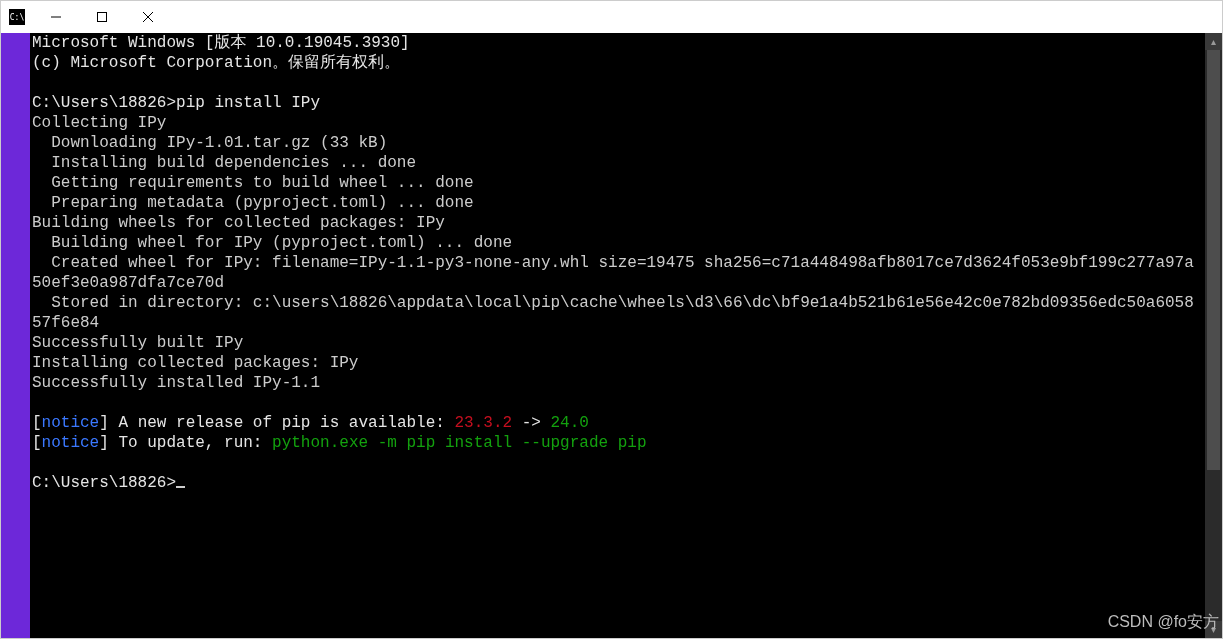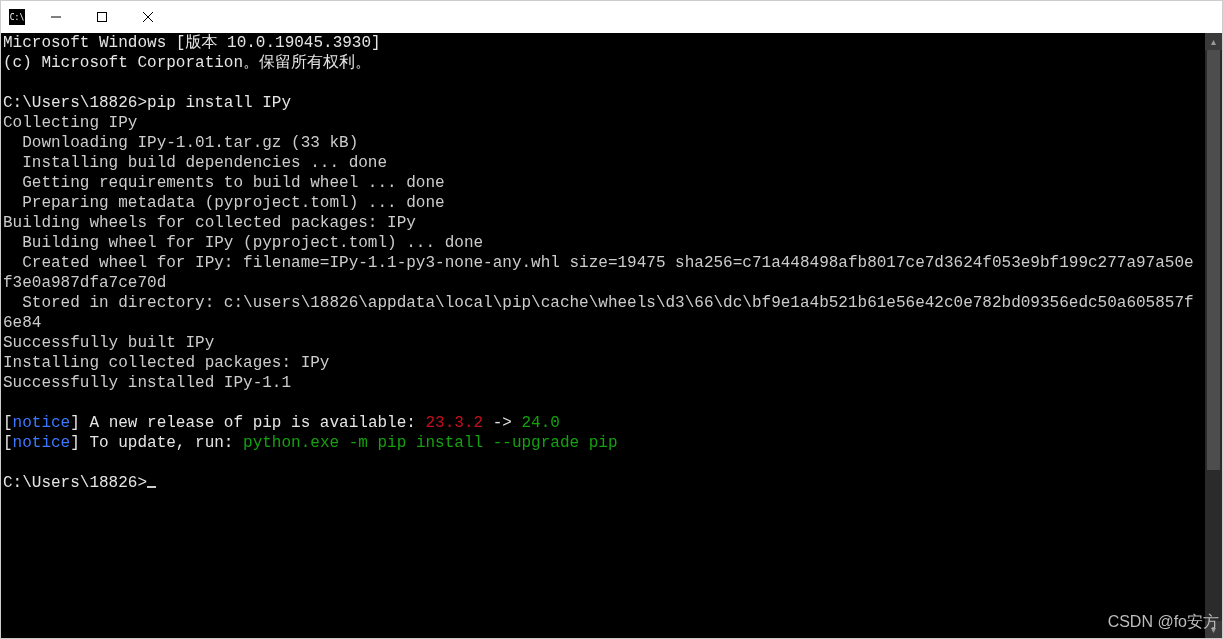--- a/index.html
+++ b/index.html
@@ -54,22 +54,23 @@
     display: flex;
     align-items: center;
     justify-content: center;
     font-size: 12px;
     color: #000;
   }
   .titlebar .btn svg { display:block; }
   .terminal-wrap {
     flex: 1;
     display: flex;
-    background: #ec4899;
+    background: #6d28d9;
     min-height: 0;
+    padding-left: 29px;
   }
   .terminal {
     flex: 1;
     background: #000;
     color: #ccc;
     font-family: "NSimSun","SimSun","Consolas","Courier New",monospace;
     font-size: 16px;
     line-height: 20px;
     white-space: pre-wrap;
     word-break: break-all;

